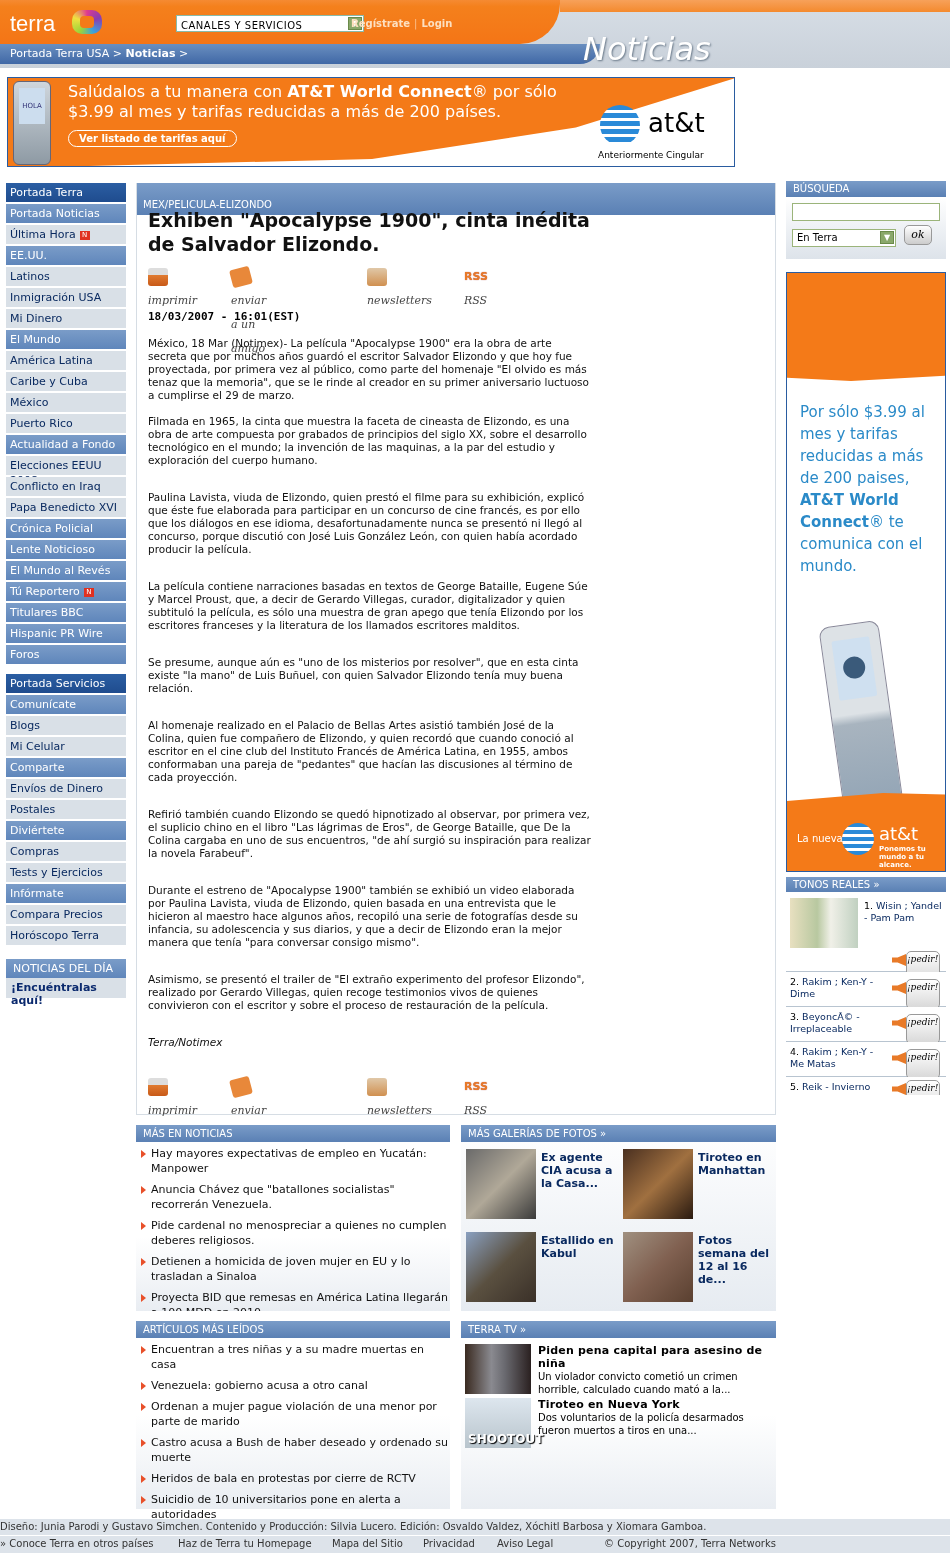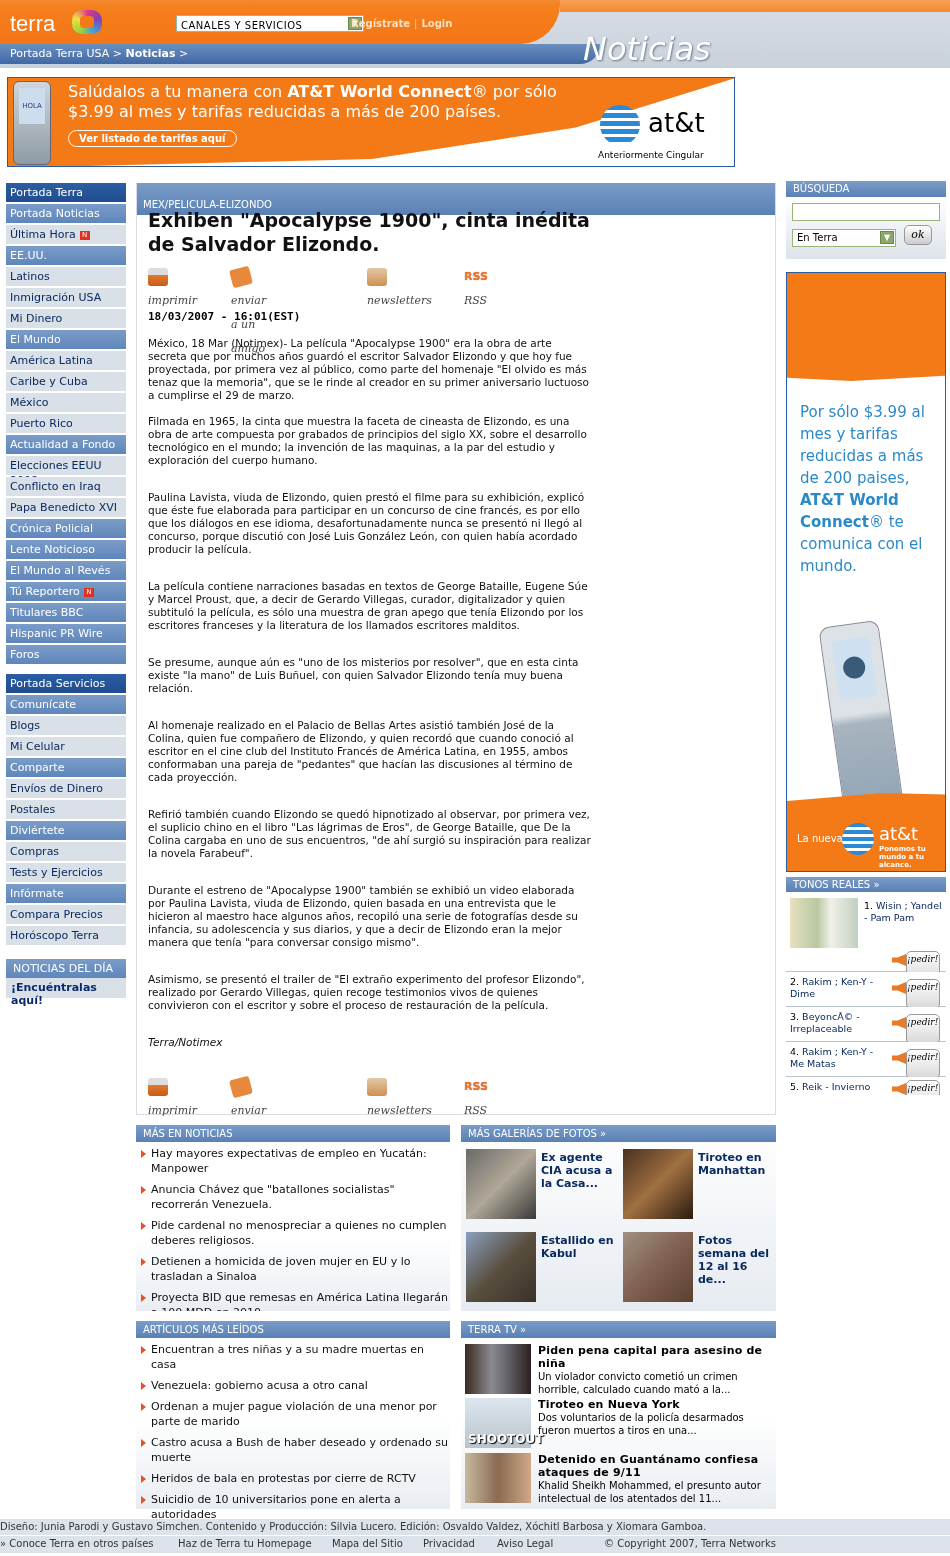--- a/index.html
+++ b/index.html
@@ -318,25 +318,20 @@
     <div class="tv-title">Piden pena capital para asesino de niña</div>
     <div class="tv-desc" style="top:26px">Un violador convicto cometió un crimen horrible, calculado cuando mató a la...</div>
   </div>
   <div class="tv-item" style="top:77px">
     <div class="tv-img" style="background:linear-gradient(180deg,#dde6ee,#b8c4cc)">
       <span style="position:absolute;left:3px;bottom:2px;color:#fff;font-weight:bold;font-size:12px;text-shadow:1px 1px 1px #000">SHOOTOUT</span>
     </div>
     <div class="tv-title">Tiroteo en Nueva York</div>
     <div class="tv-desc" style="top:13px">Dos voluntarios de la policía desarmados fueron muertos a tiros en una...</div>
   </div>
-  <div class="tv-item" style="top:132px">
-    <div class="tv-img" style="background:linear-gradient(90deg,#c8b8a0,#8a6a50 50%,#d0a888)"></div>
-    <div class="tv-title">Detenido en Guantánamo confiesa ataques de 9/11</div>
-    <div class="tv-desc" style="top:26px">Khalid Sheikh Mohammed, el presunto autor intelectual de los atentados del 11...</div>
-  </div>
 </div>
 
 <div id="footer">
   <div class="ft1">Diseño: Junia Parodi y Gustavo Simchen.   Contenido y Producción: Silvia Lucero. Edición: Osvaldo Valdez, Xóchitl Barbosa y Xiomara Gamboa.</div>
   <div class="ft2">
     <span style="left:0">» Conoce Terra en otros países</span>
     <span style="left:178px">Haz de Terra tu Homepage</span>
     <span style="left:332px">Mapa del Sitio</span>
     <span style="left:423px">Privacidad</span>
     <span style="left:497px">Aviso Legal</span>

